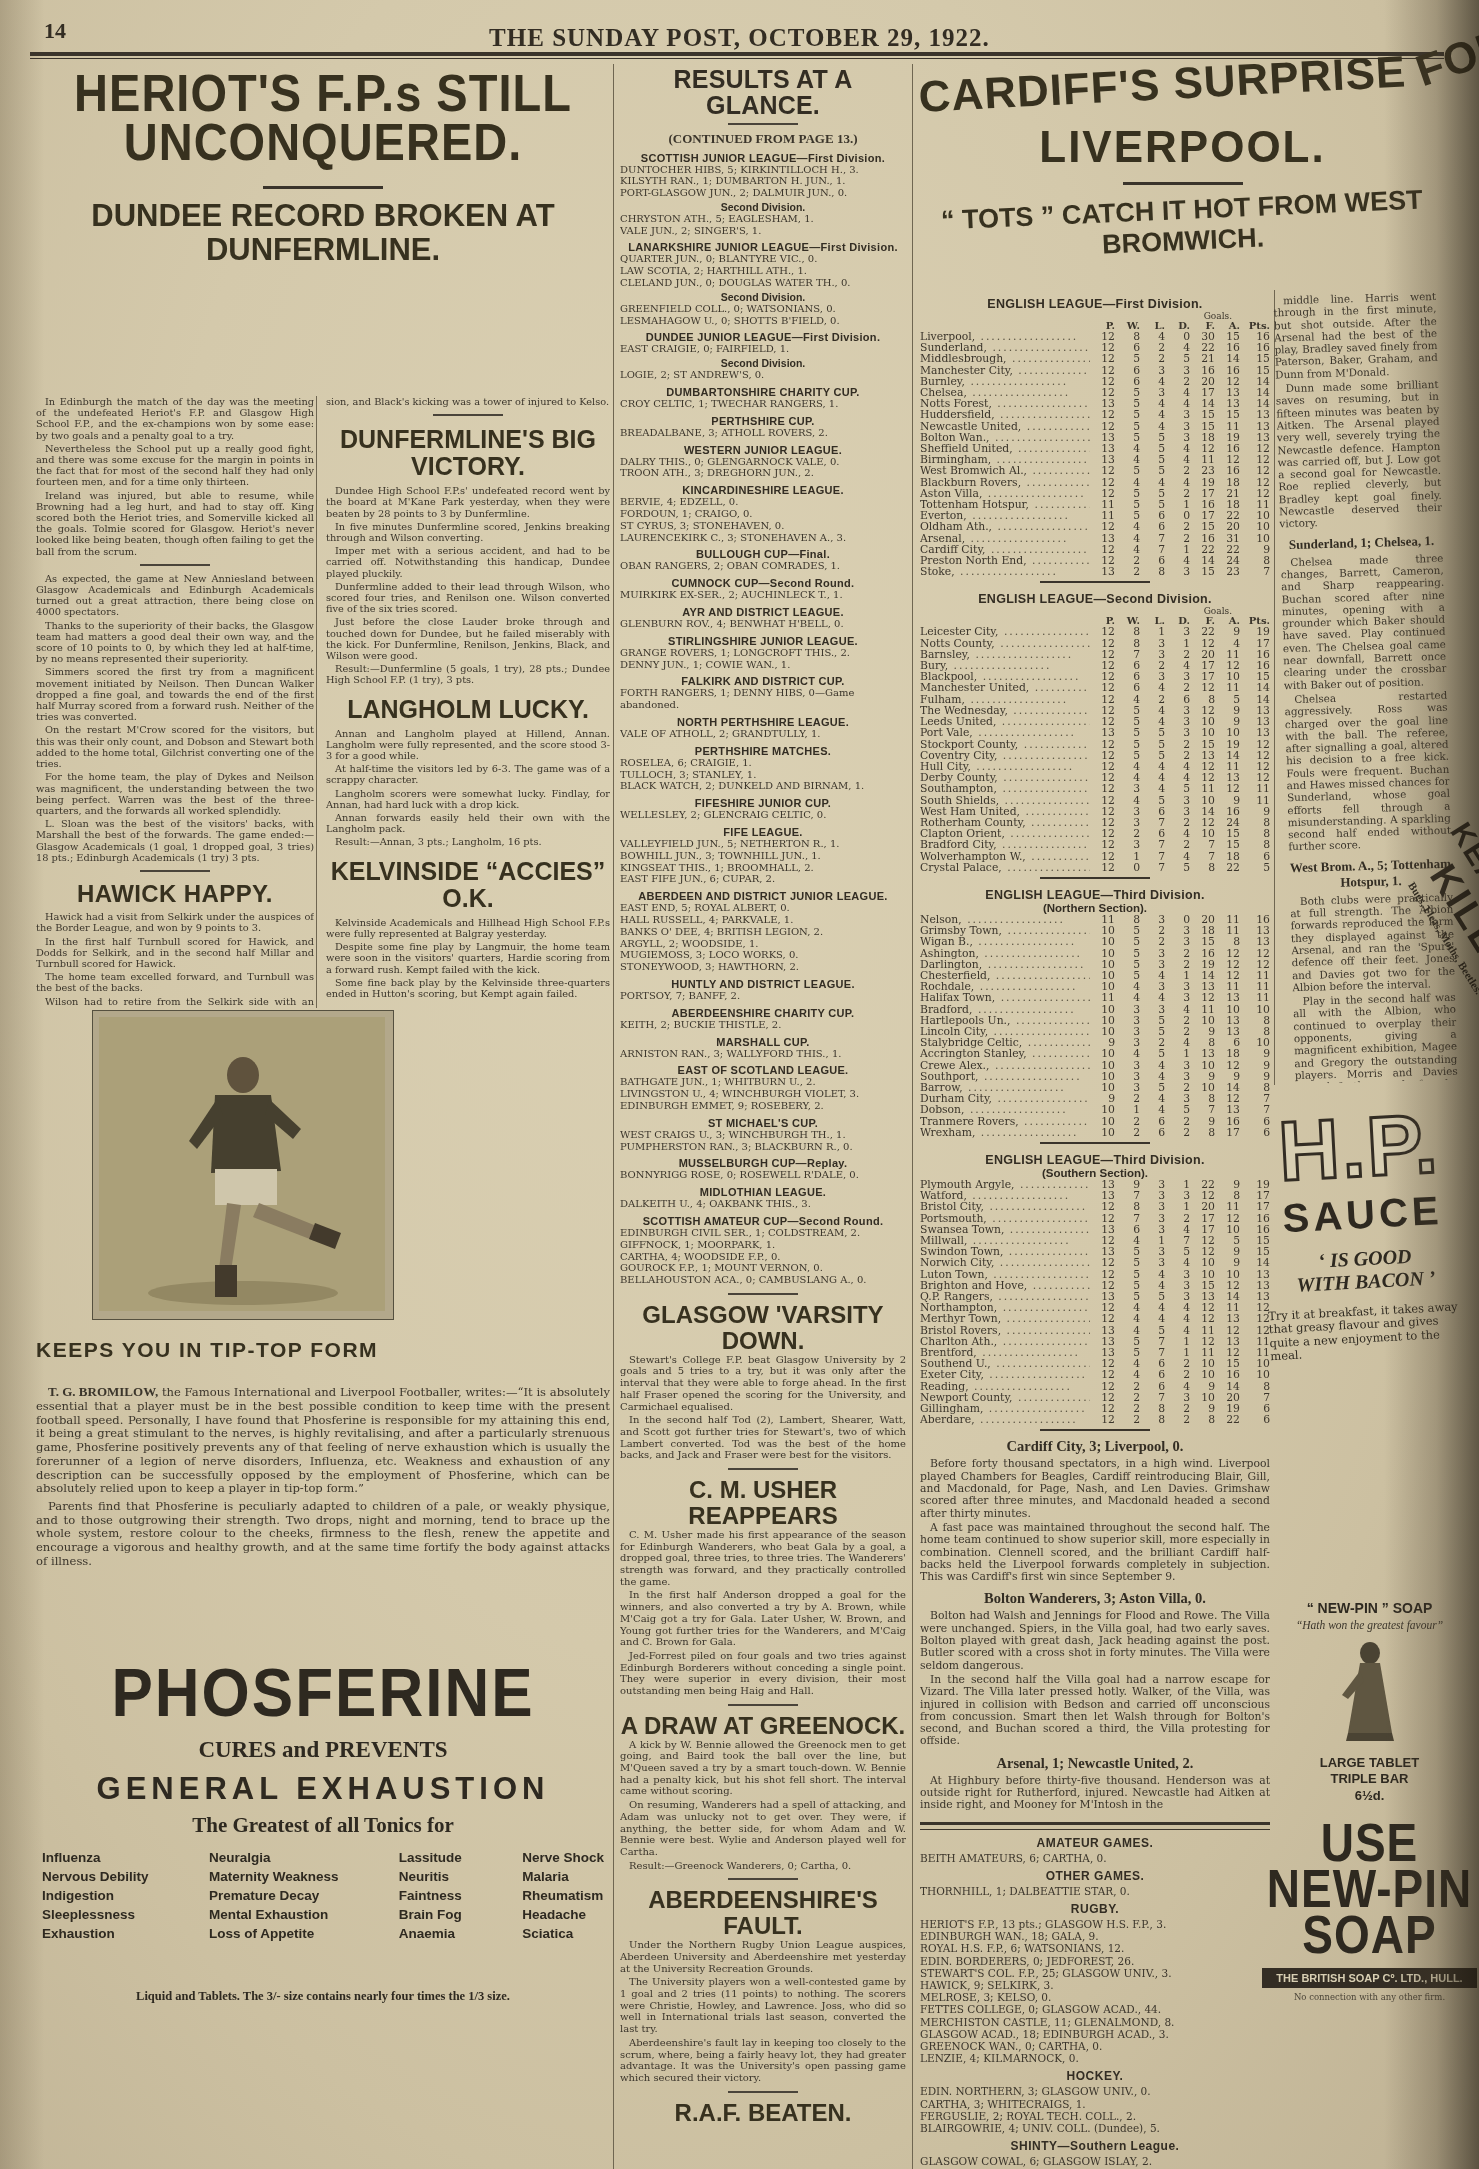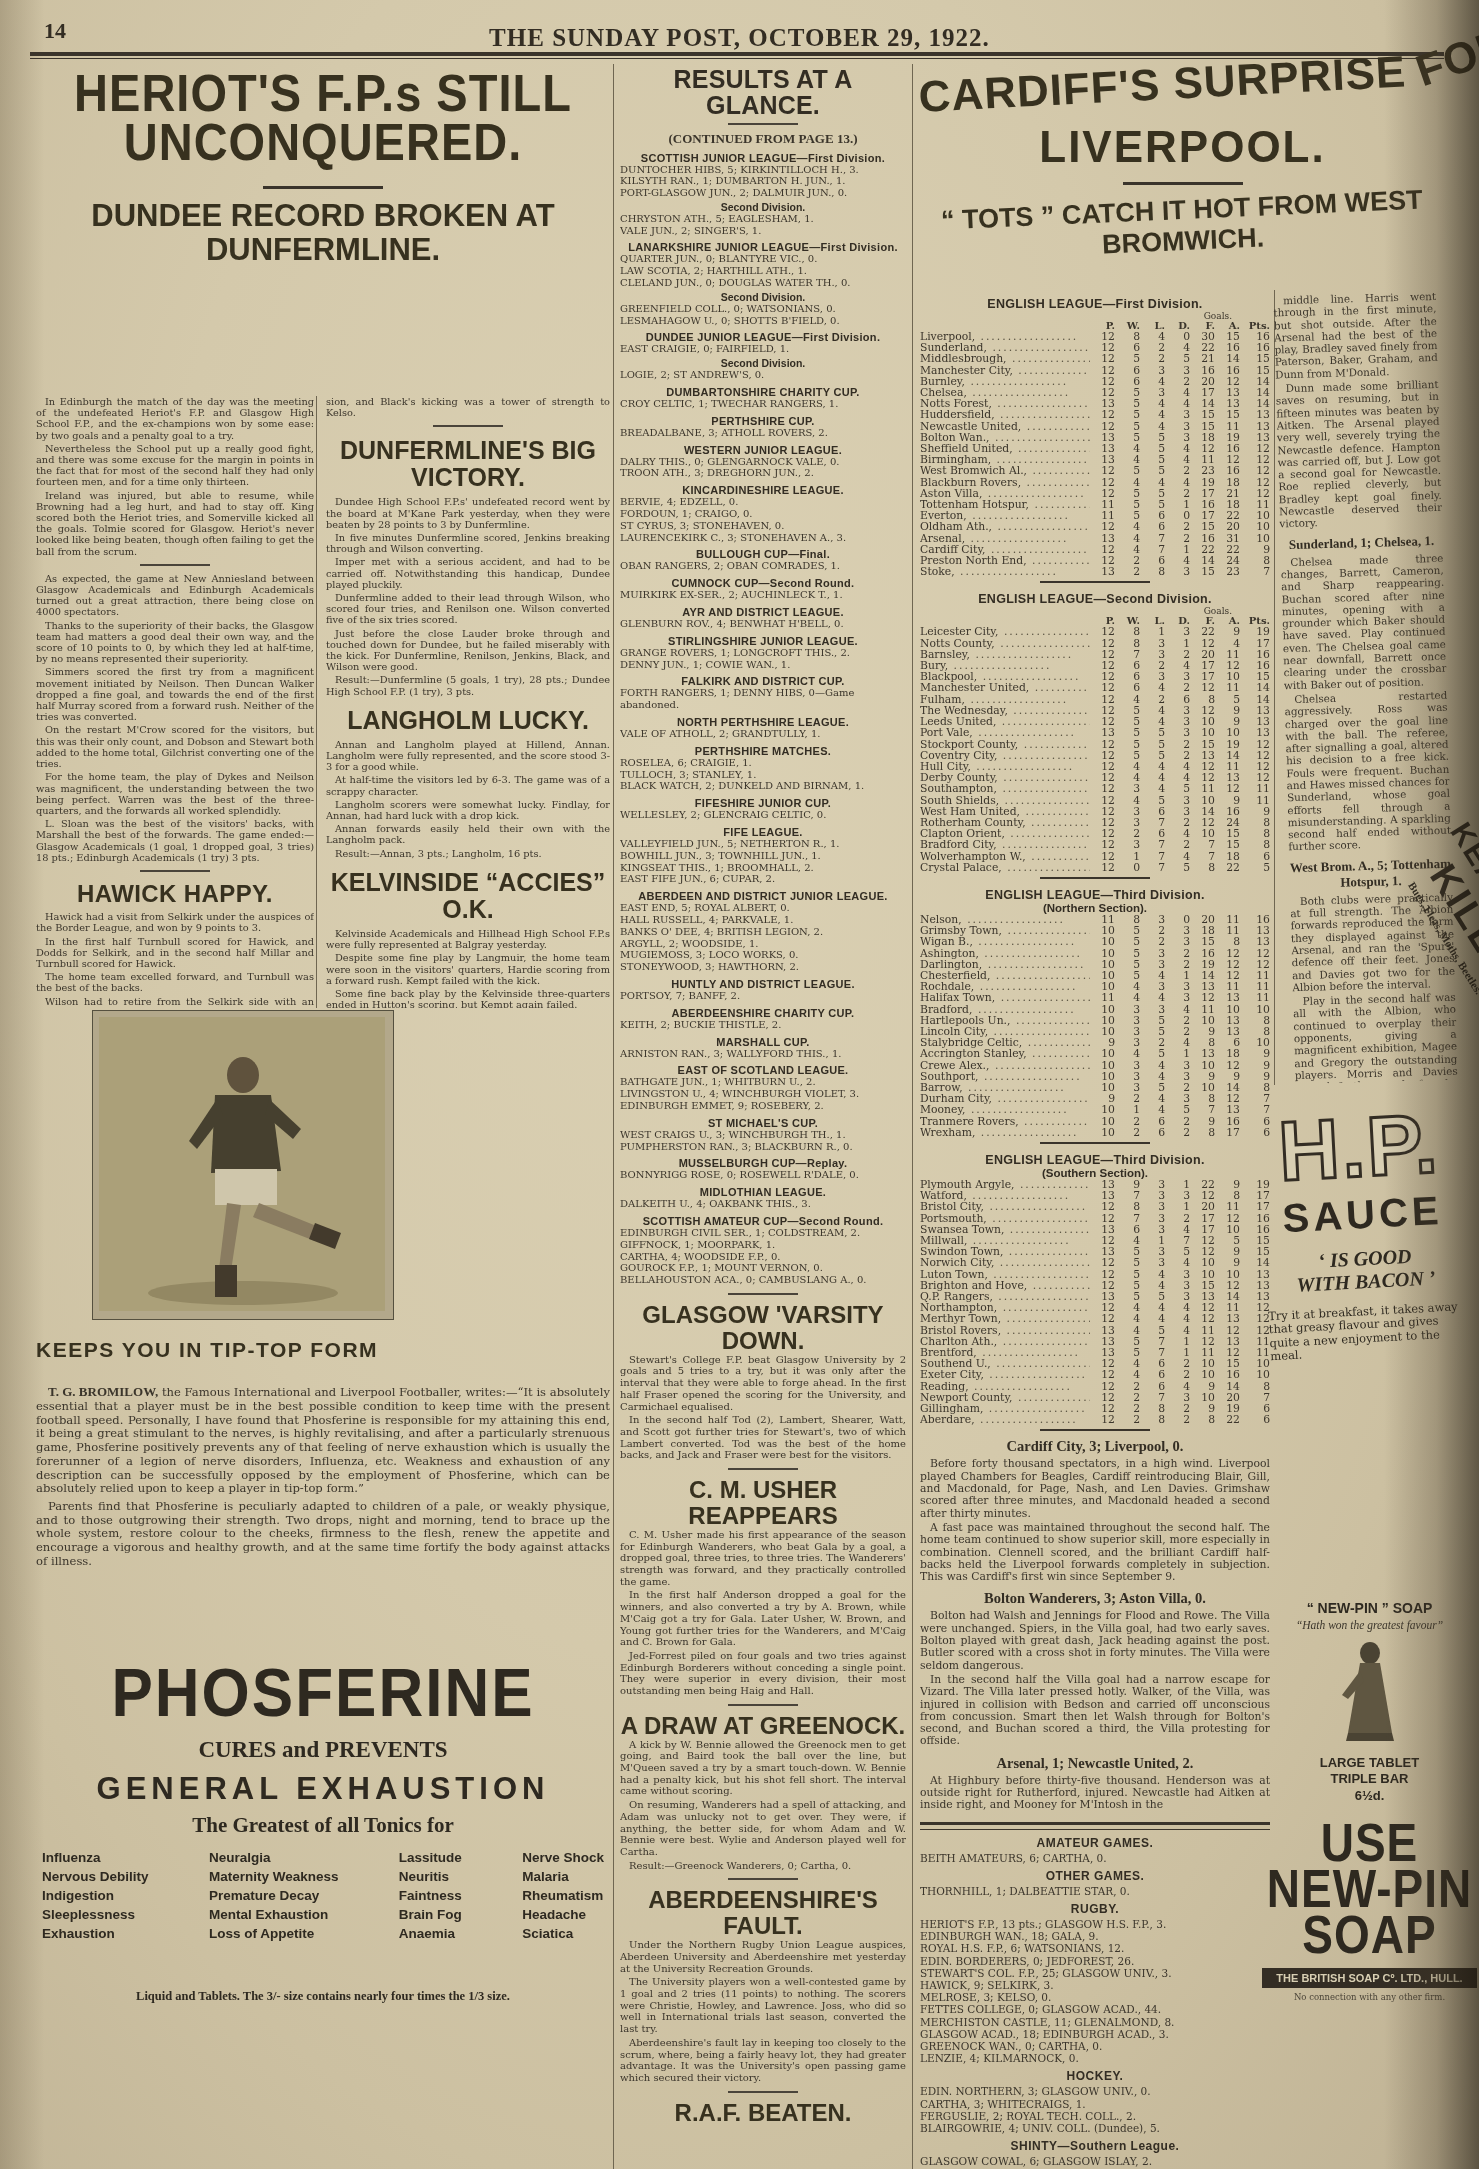--- a/index.html
+++ b/index.html
@@ -169,21 +169,21 @@
 
     <p class="bodyp">Hawick had a visit from Selkirk under the auspices of the Border League, and won by 9 points to 3.</p>
         <p class="bodyp">In the first half Turnbull scored for Hawick, and Dodds for Selkirk, and in the second half Millar and Turnbull scored for Hawick.</p>
         <p class="bodyp">The home team excelled forward, and Turnbull was the best of the backs.</p>
         <p class="bodyp">Wilson had to retire from the Selkirk side with an injured knee. This handicapped them, but, nevertheless, the visitors were a well-beaten side.</p>
       </div>
 
   </section>
 
   <section class="abs colB" style="left:326px;top:396px;width:284px;height:612px;">
-    <p class="bodyp noind">sion, and Black's kicking was a tower of strength to Kelso.</p>
+    <p class="bodyp noind">sion, and Black's kicking was a tower of injured to Kelso.</p>
     <div class="sep-line"></div>
     <h2 class="story-head">
       <span>DUNFERMLINE'S BIG</span><br>
       <span>VICTORY.</span>
     </h2>
     <div>
 
     <p class="bodyp">Dundee High School F.P.s' undefeated record went by the board at M'Kane Park yesterday, when they were beaten by 28 points to 3 by Dunfermline.</p>
         <p class="bodyp">In five minutes Dunfermline scored, Jenkins breaking through and Wilson converting.</p>
         <p class="bodyp">Imper met with a serious accident, and had to be carried off. Notwithstanding this handicap, Dundee played pluckily.</p>
@@ -1492,21 +1492,21 @@
             <span class="tn">9</span>
             <span class="tn">2</span>
             <span class="tn">4</span>
             <span class="tn">3</span>
             <span class="tn">8</span>
             <span class="tn">12</span>
             <span class="tn">7</span>
           </div>
 
           <div class="trow">
-            <span class="tt">Mooney,</span>
+            <span class="tt">Dobson,</span>
             <span class="tn">10</span>
             <span class="tn">1</span>
             <span class="tn">4</span>
             <span class="tn">5</span>
             <span class="tn">7</span>
             <span class="tn">13</span>
             <span class="tn">7</span>
           </div>
 
           <div class="trow">

